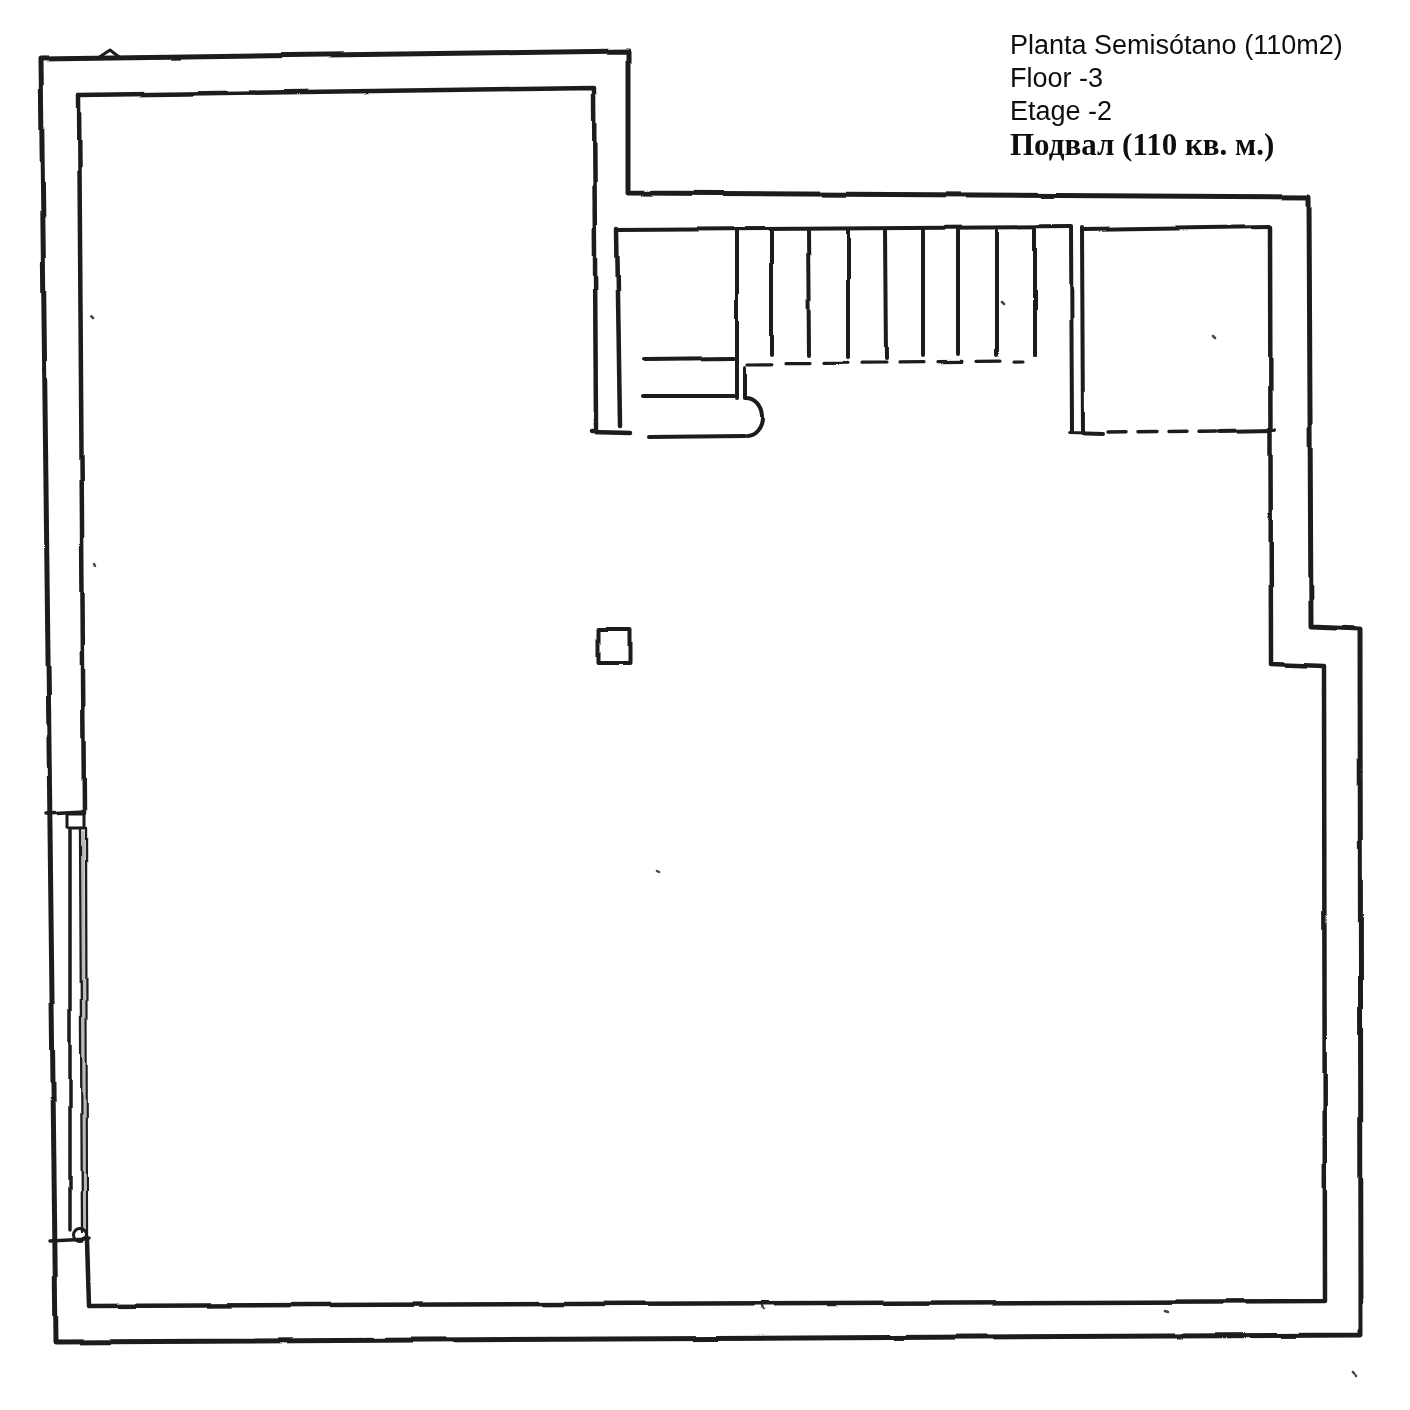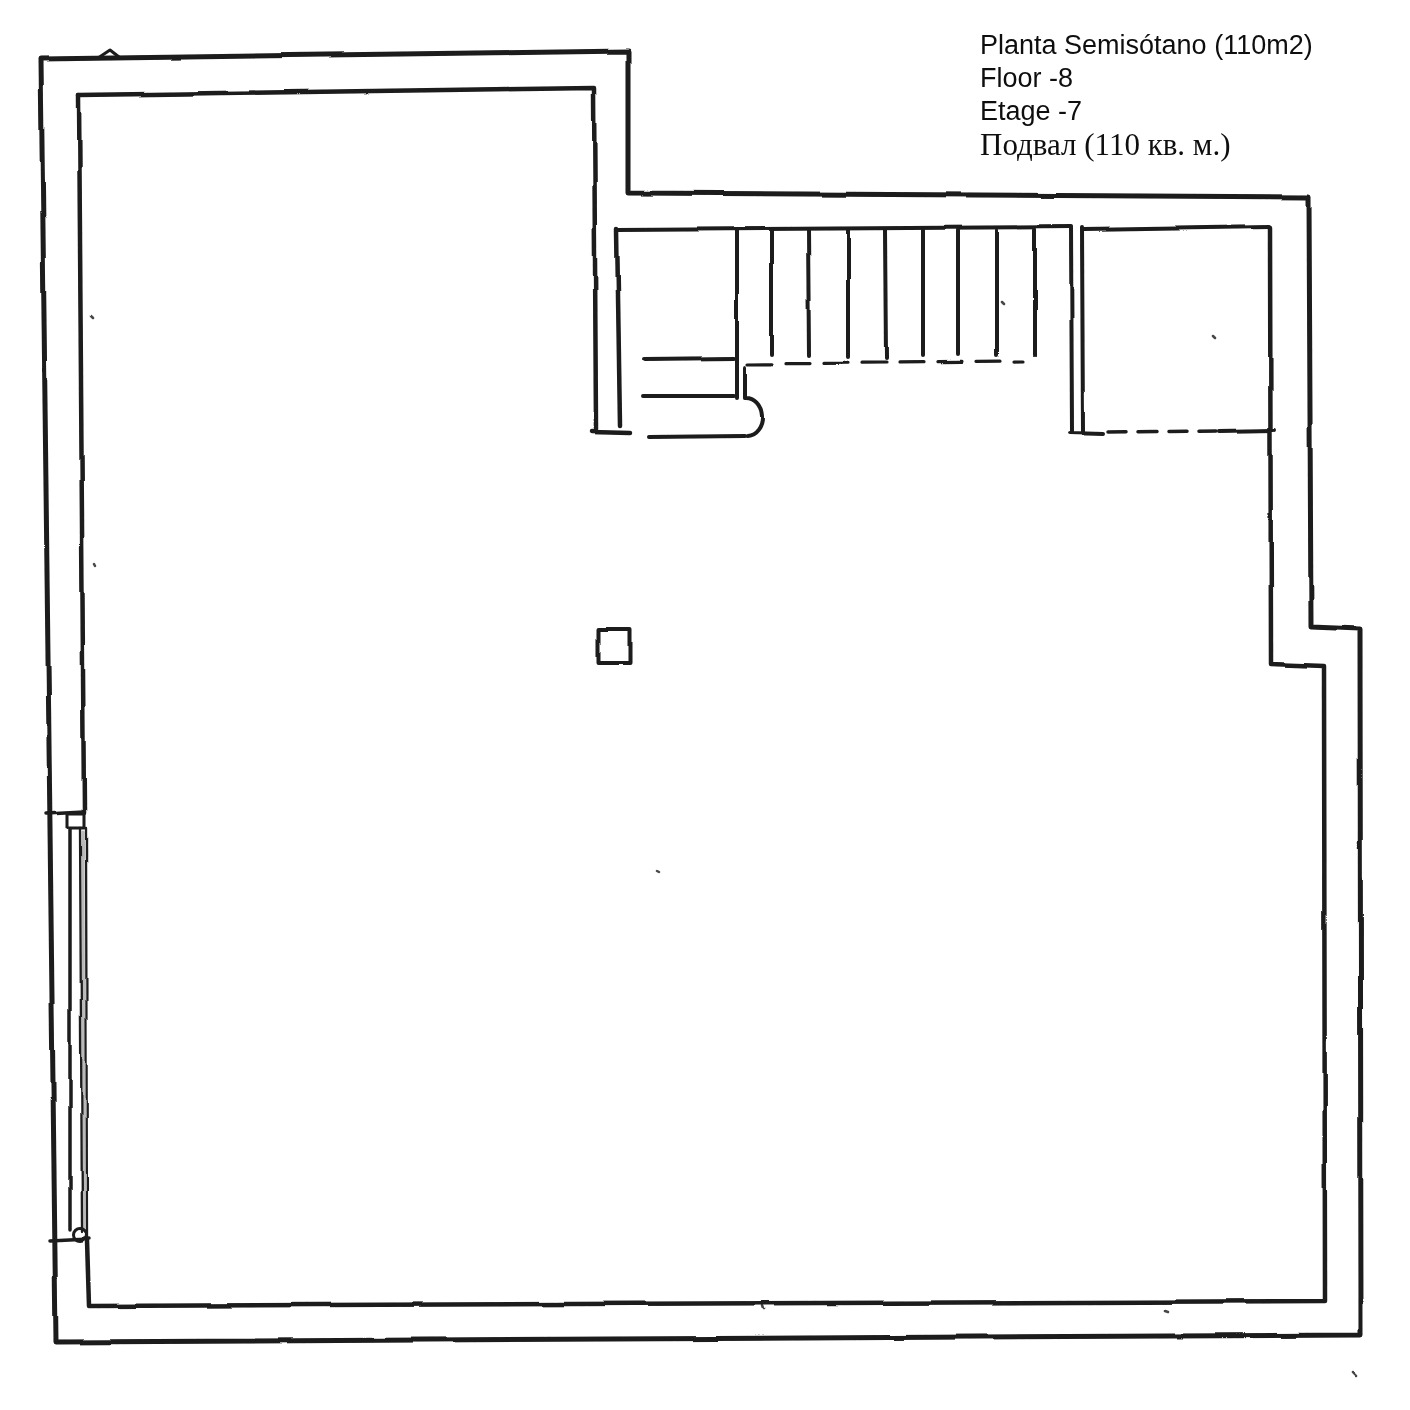--- a/index.html
+++ b/index.html
@@ -12,37 +12,38 @@
     position: relative;
     width: 1410px; height: 1410px;
     background: #ffffff;
   }
   .plan-svg {
     position: absolute; left: 0; top: 0;
     width: 1410px; height: 1410px;
   }
   .title-block {
     position: absolute;
-    left: 980px; top: 29px;
+    left: 1010px; top: 29px;
     width: 400px;
     color: #0e0e0e;
   }
   .tl-line {
     white-space: nowrap;
   }
   .tl-line.sans {
     font-family: "Liberation Sans", sans-serif;
     font-size: 27px;
     line-height: 33px;
     font-weight: 400;
   }
   .tl-line.serif {
     font-family: "Liberation Serif", serif;
     font-size: 31px;
     line-height: 34px;
+    font-weight: bold;
   }
 </style>
 </head>
 <body>
 
 <div class="sheet">
 
   <svg class="plan-svg" viewBox="0 0 1410 1410" xmlns="http://www.w3.org/2000/svg">
     <defs>
       <filter id="rough" x="-2%" y="-2%" width="104%" height="104%">
@@ -105,18 +106,18 @@
                M 1213 336 l 2 2
                M 1002 302 l 2 2
                M 1166 1311 l 3 1
                M 1354 1373 l 3 3
                M 763 1306 l 1 3"></path>
     </g>
   </svg>
 
   <div class="title-block">
     <div class="tl-line sans">Planta Semisótano (110m2)</div>
-    <div class="tl-line sans">Floor -8</div>
-    <div class="tl-line sans">Etage -7</div>
+    <div class="tl-line sans">Floor -3</div>
+    <div class="tl-line sans">Etage -2</div>
     <div class="tl-line serif">Подвал (110 кв. м.)</div>
   </div>
 
 </div>
 
 </body></html>

